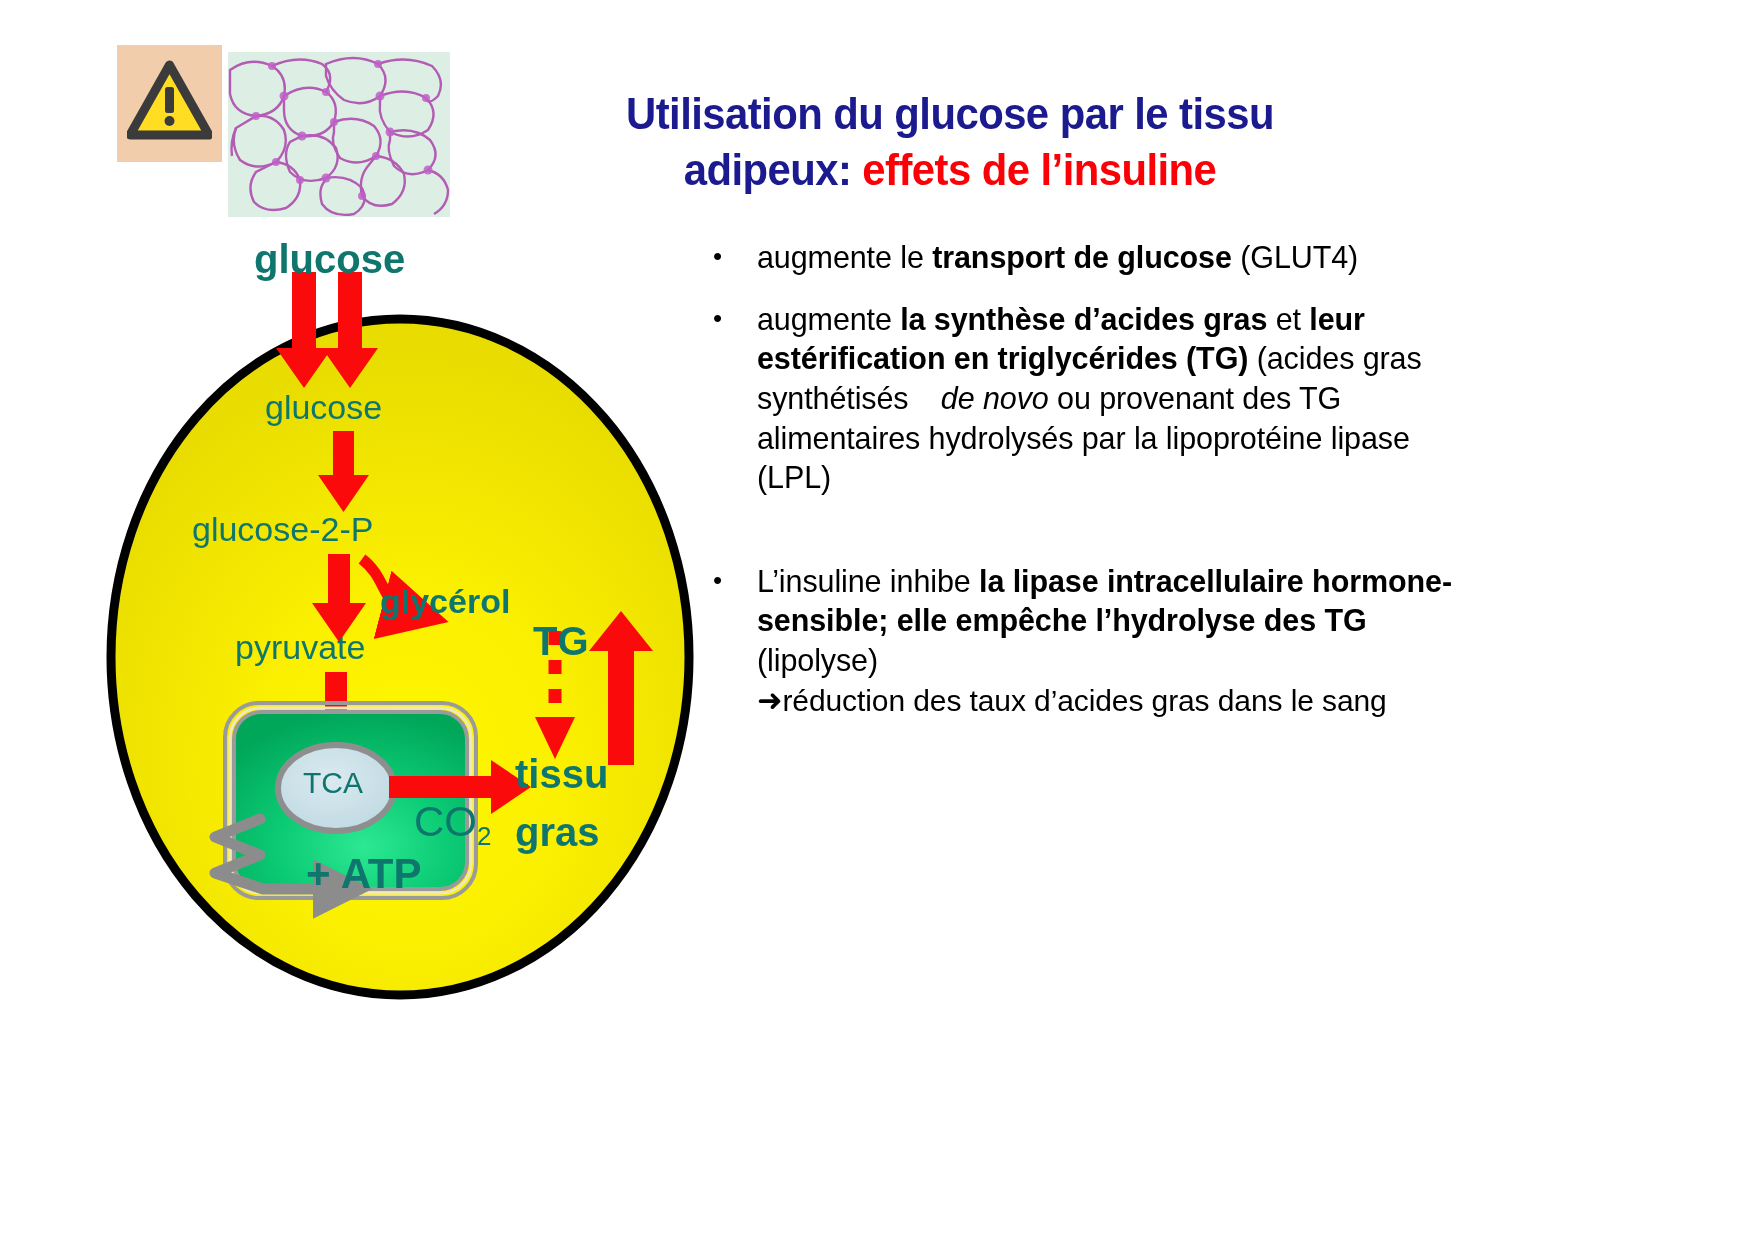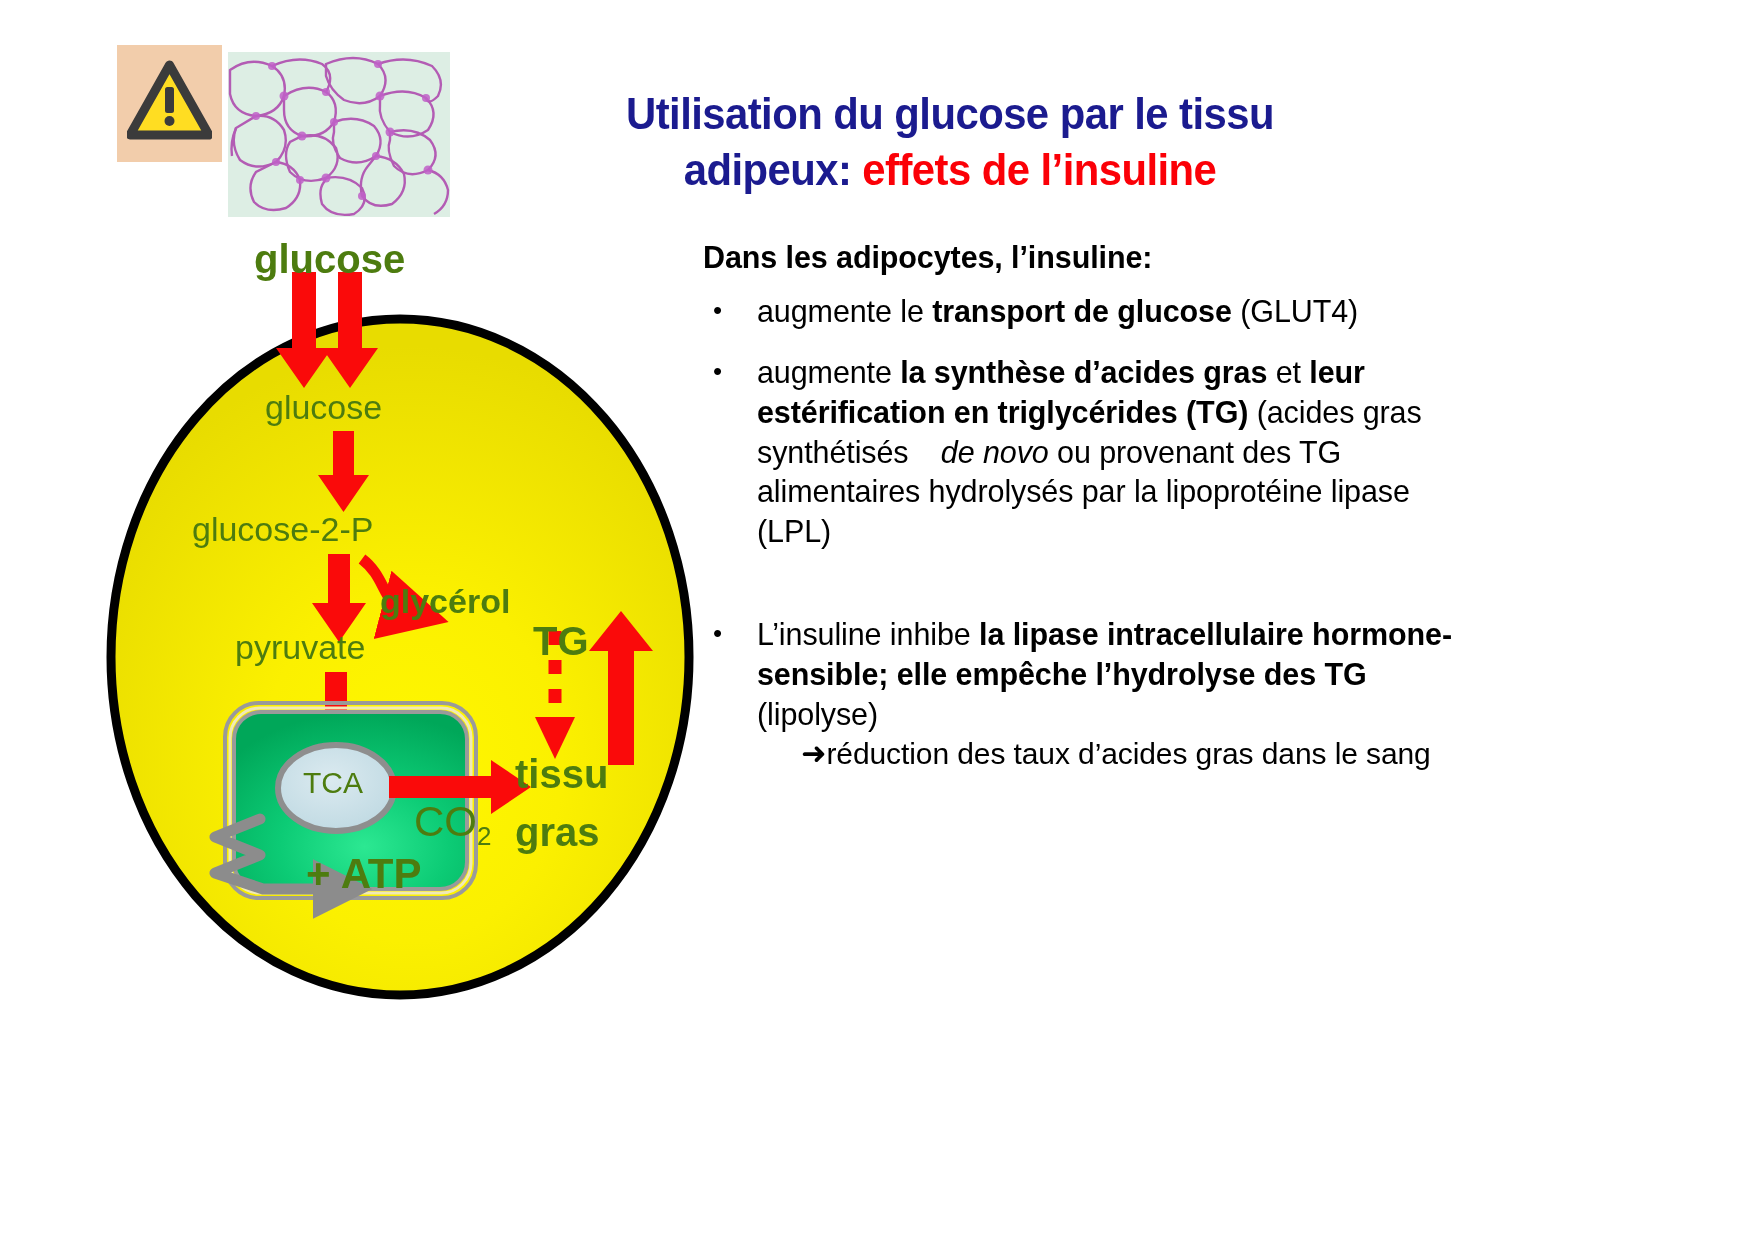--- a/index.html
+++ b/index.html
@@ -69,34 +69,34 @@
     flex: 0 0 54px;
     font-size: 26px;
     line-height: 1.42;
     text-align: left;
     padding-left: 10px;
   }
   #rightcol .bullet .body { flex: 1 1 auto; }
   #rightcol b { font-weight: bold; }
   #rightcol i { font-style: italic; margin-left: 24px; }
   #rightcol .gap { height: 42px; }
-  #rightcol .arrowline { display: block; margin-left: 44px; }
+  #rightcol .arrowline { display: block; }
   #rightcol .arrowline .ag { font-size: 30px; }
 
   
   #diagram {
     position: absolute;
     left: 100px; top: 225px;
     width: 640px; height: 810px;
   }
   #diagram svg { display: block; }
 
   .lbl {
     position: absolute;
-    color: #4d7c0f;
+    color: #0f766e;
     white-space: nowrap;
     font-family: "Liberation Sans", "DejaVu Sans", sans-serif;
   }
 </style>
 </head>
 <body>
 
 <div id="warn-thumb">
   <svg width="85" height="85" viewBox="0 0 85 85">
     <polygon points="42.5,6 82,76 3,76" fill="#ffdd22" stroke="#3b3b3b" stroke-width="9" stroke-linejoin="round"></polygon>
@@ -237,21 +237,20 @@
 
   <div class="lbl" style="left:282px; top:573px; font-size:42px; font-weight:normal;margin-left:32px;">
     <span>CO</span><sub style="font-size:26px;">2</sub>
   </div>
 
   <div class="lbl" style="left:206px; top:625px; font-size:42px; font-weight:bold;">+ ATP</div>
 </div>
 
 <div id="rightcol">
 
-  <div class="lead">Dans les adipocytes, l’insuline:</div>
 
   <div class="bullet">
     <div class="dot">•</div>
     <div class="body">
       <span>augmente le </span><b>transport de glucose</b><span> (GLUT4)</span>
     </div>
   </div>
 
   <div class="bullet">
     <div class="dot">•</div>

